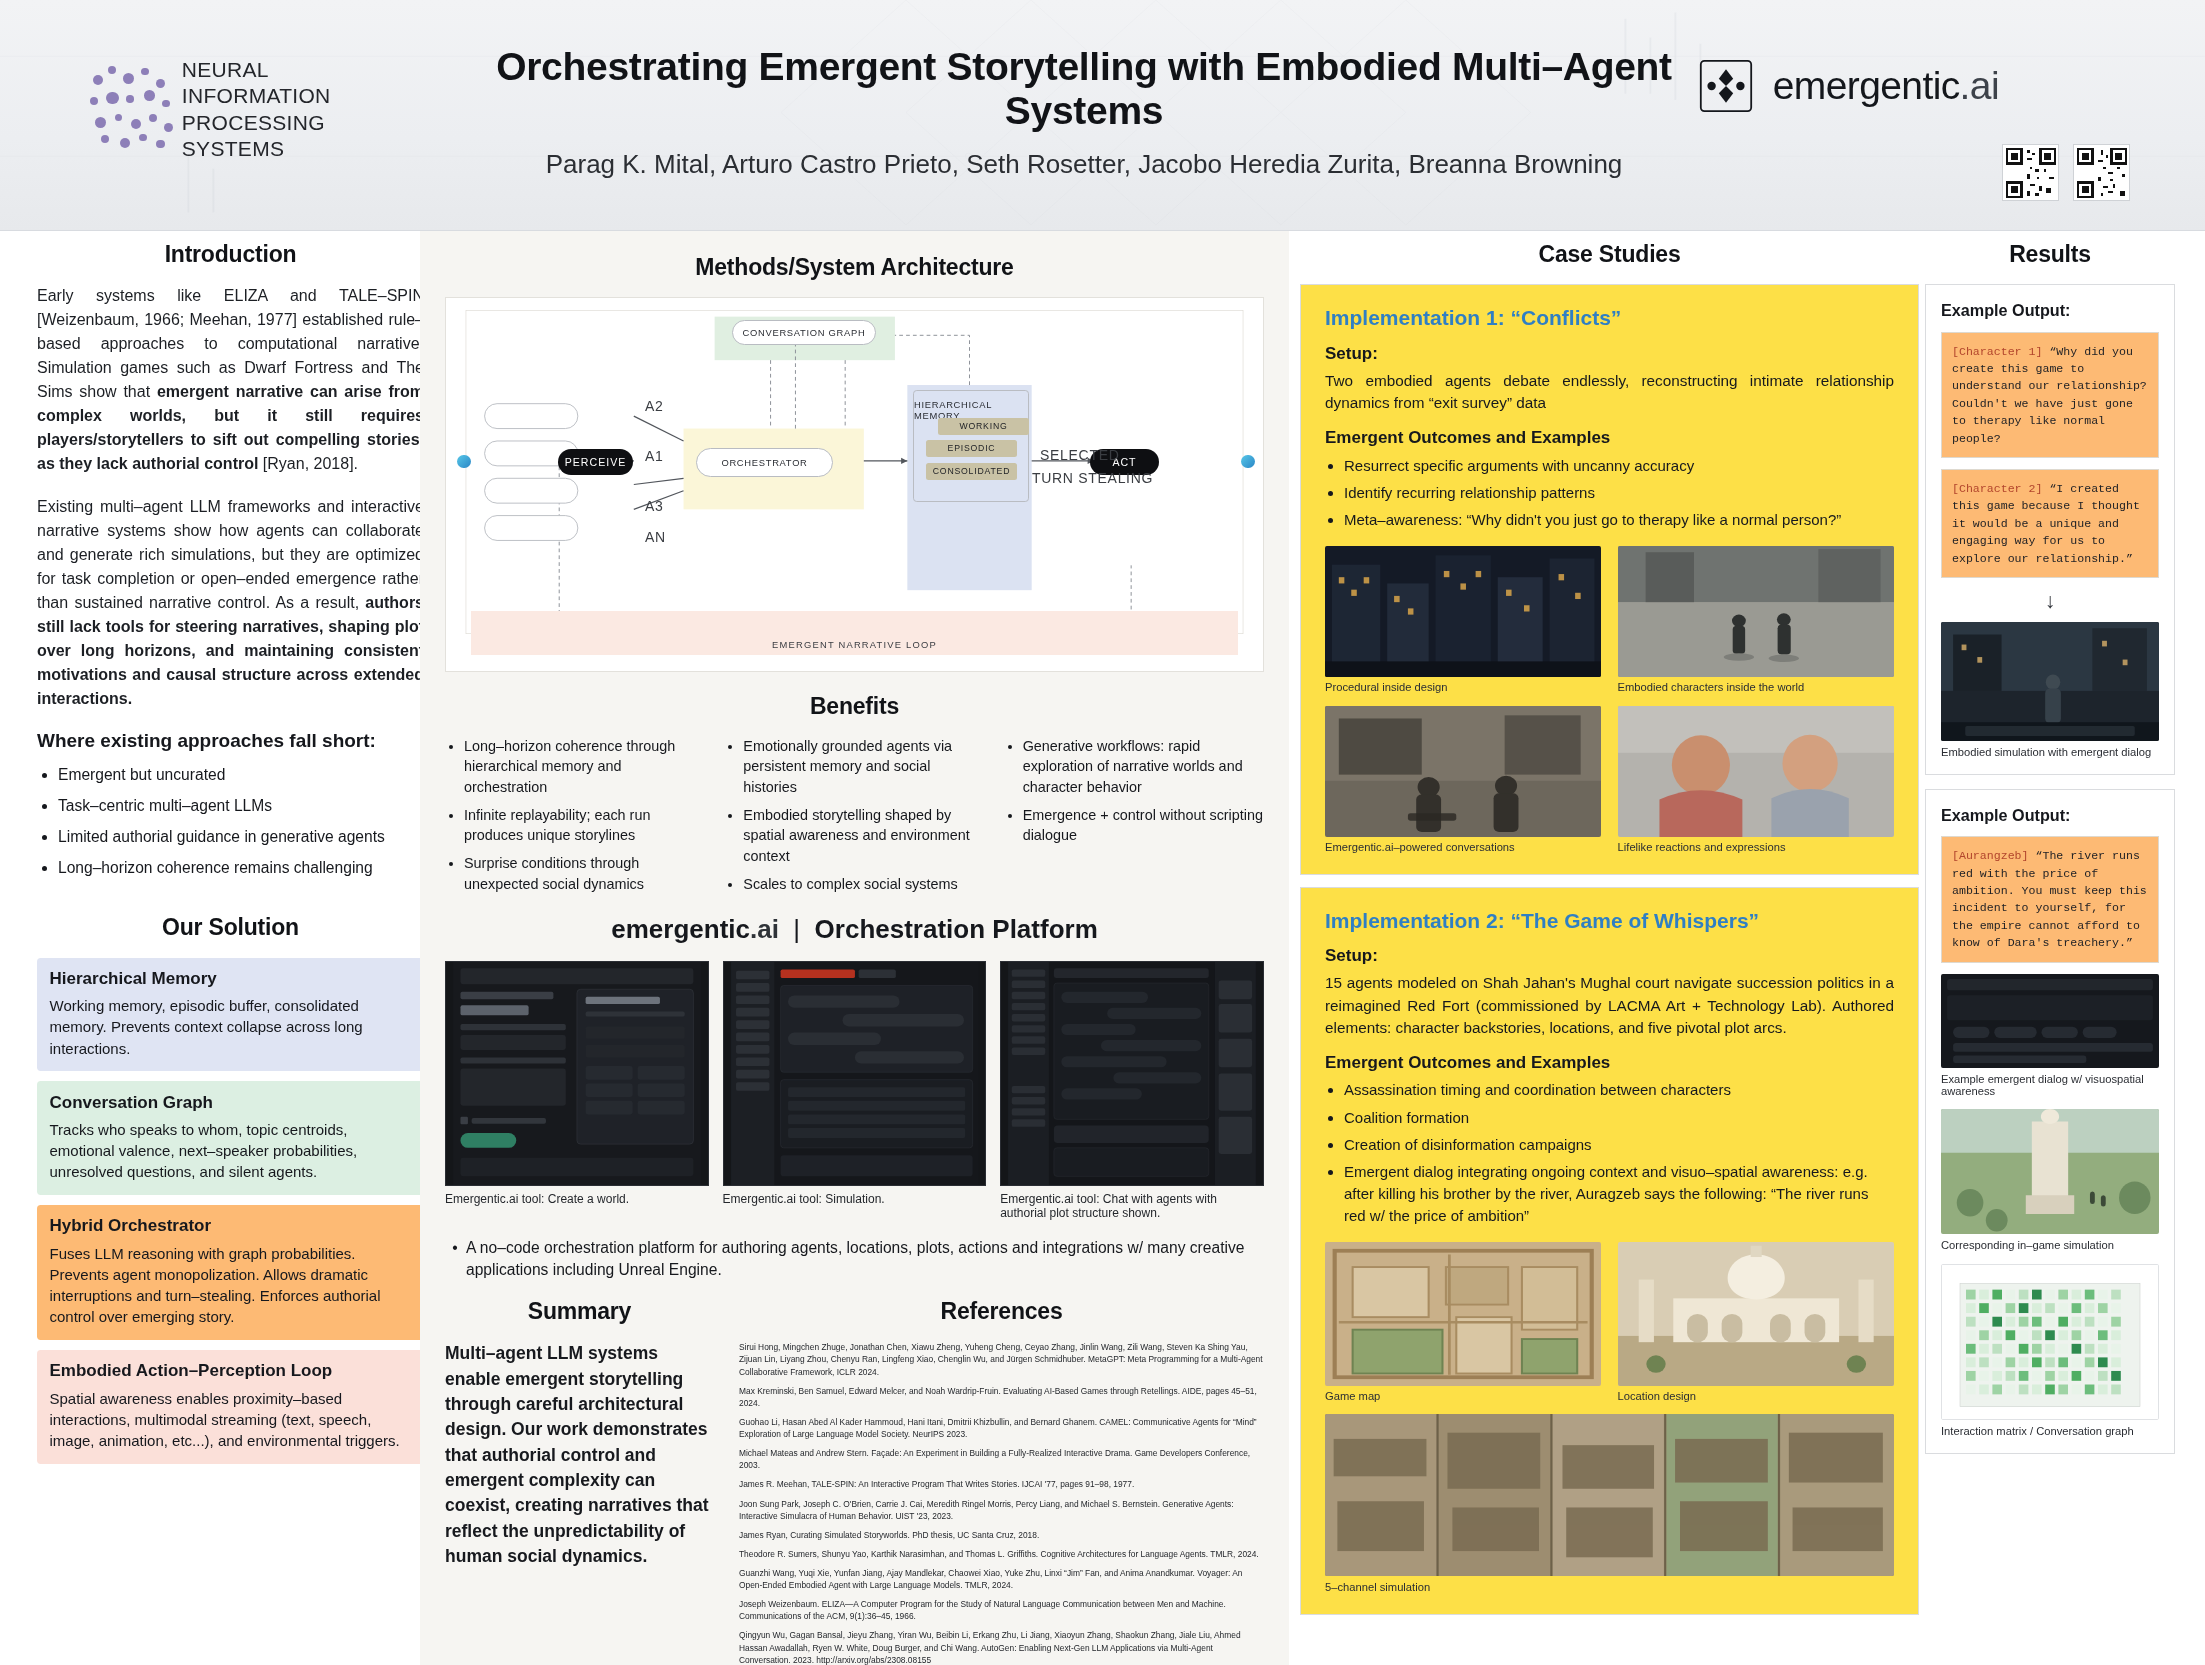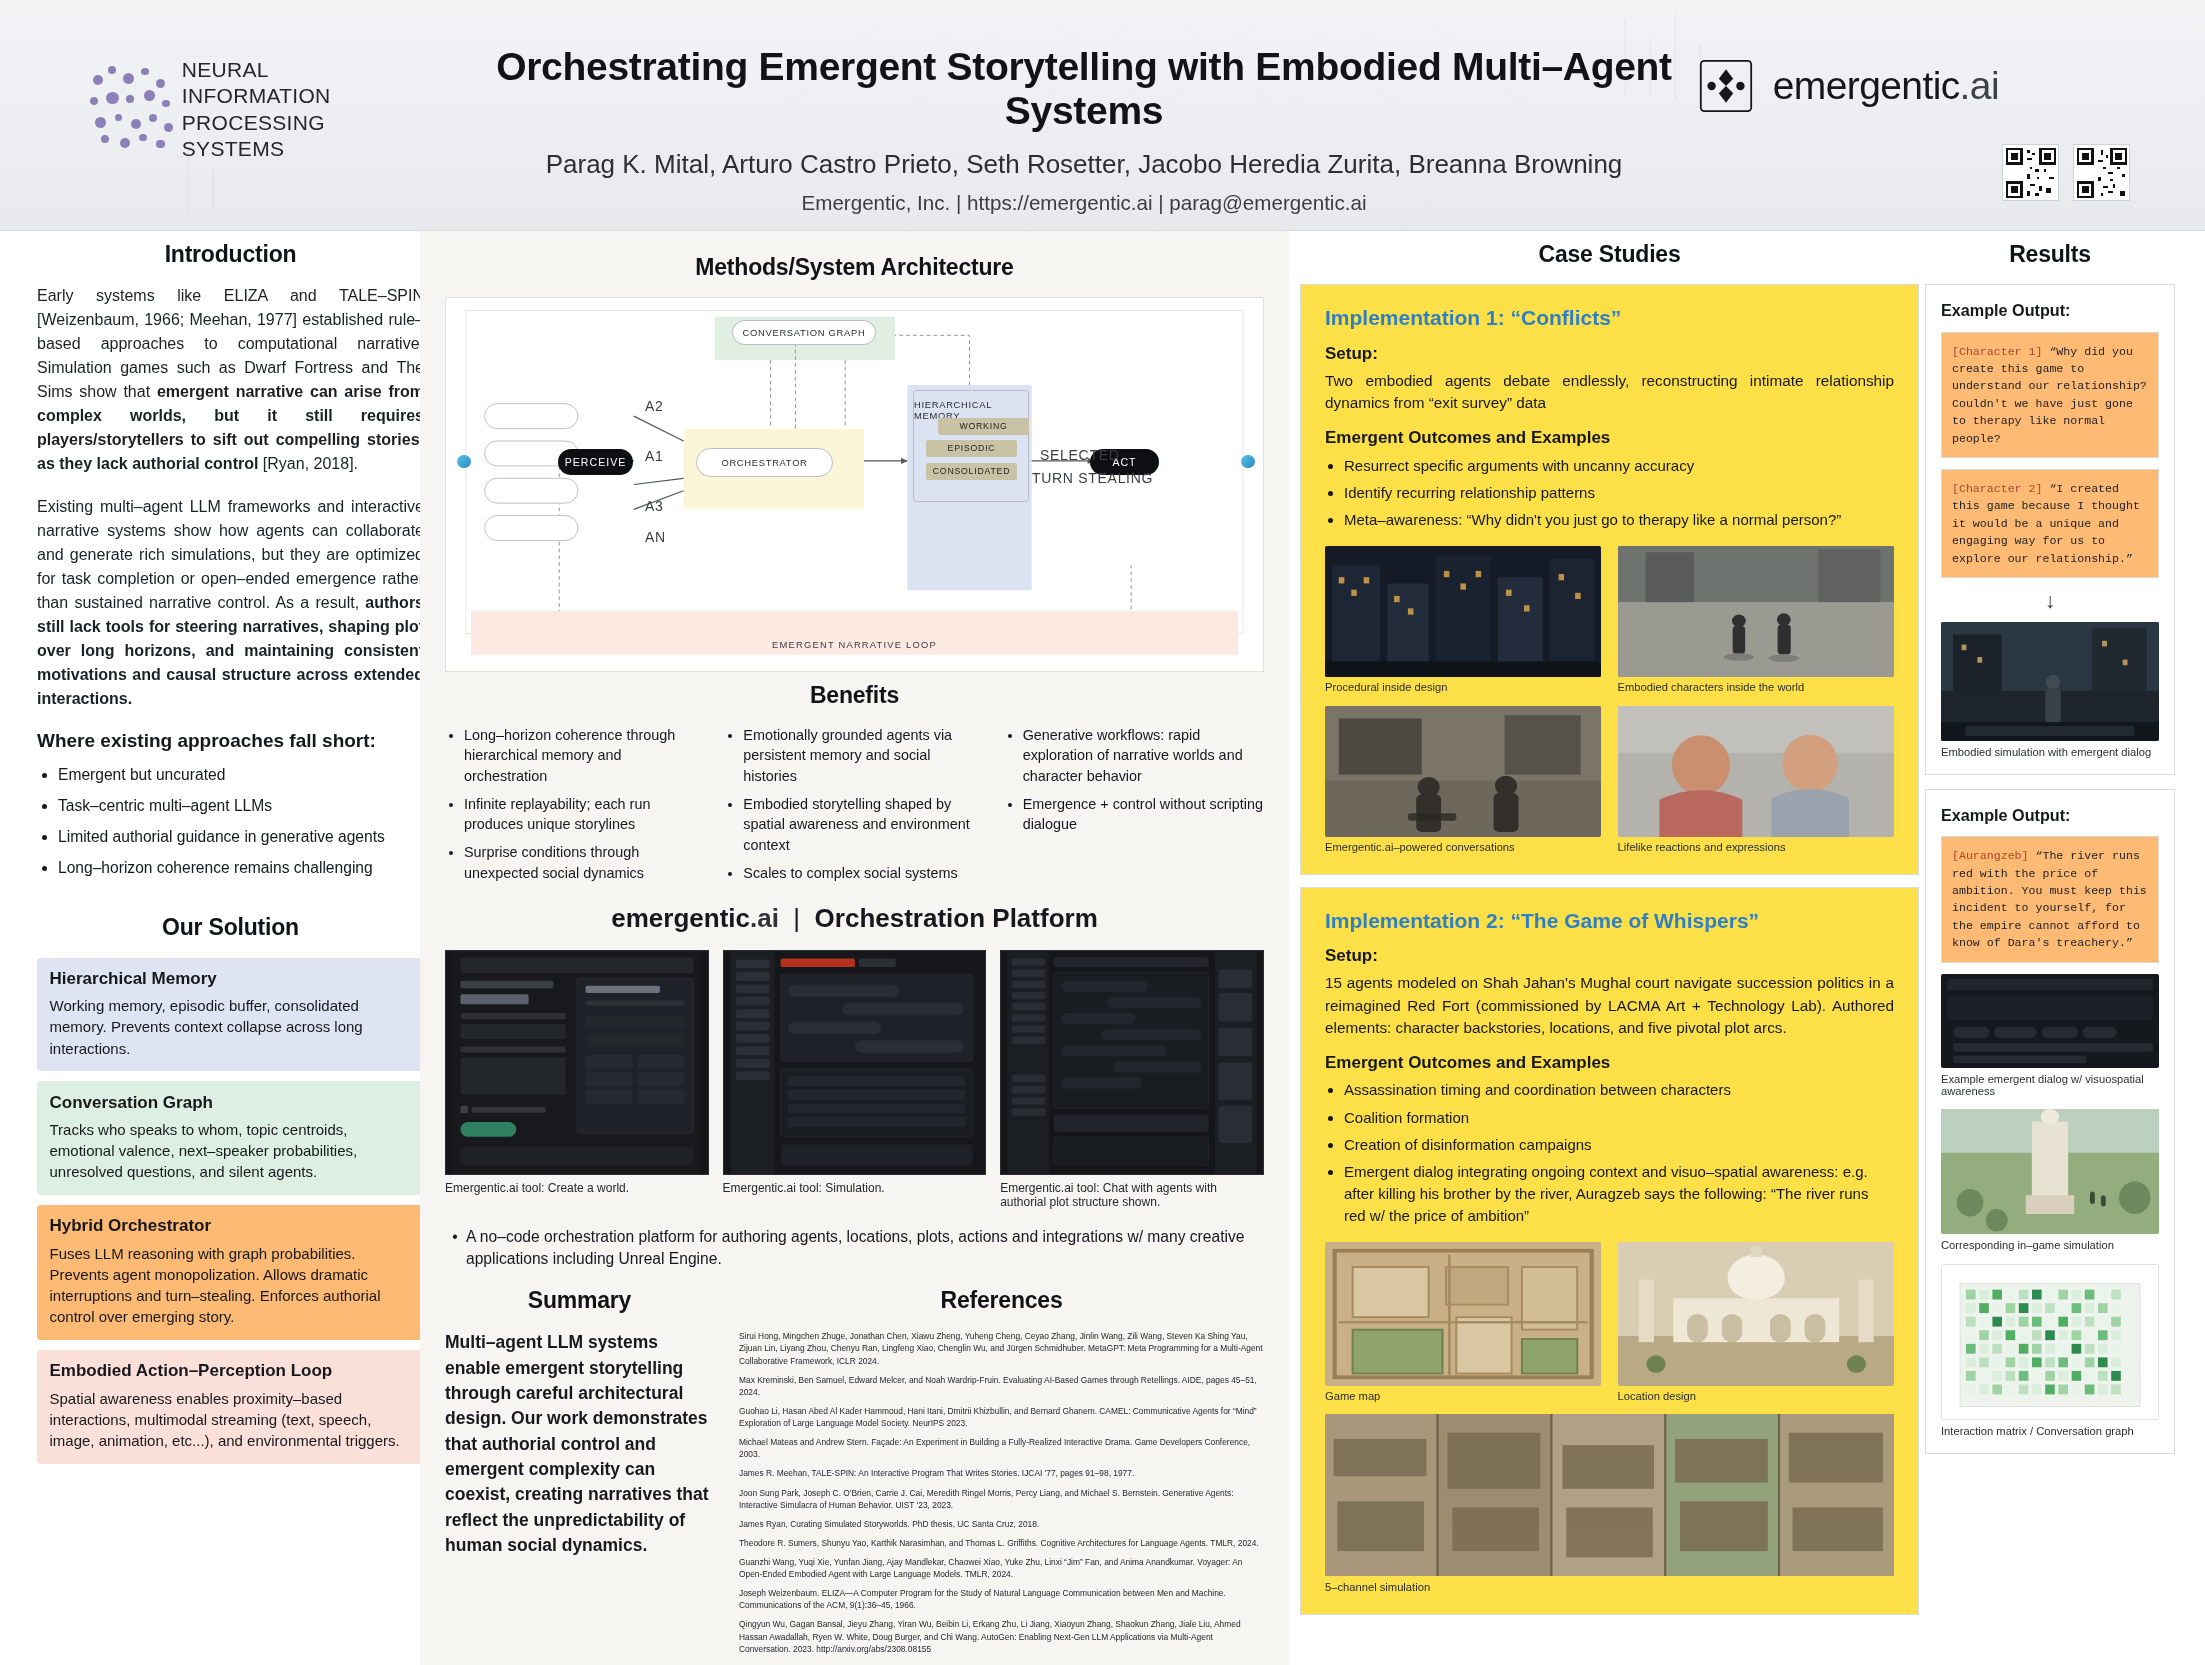--- a/index.html
+++ b/index.html
@@ -194,21 +194,20 @@
     </div>
     <div class="neurips-text">
       <div>NEURAL INFORMATION</div>
       <div>PROCESSING SYSTEMS</div>
     </div>
   </div>
 
   <div class="title-block">
     <div class="poster-title">Orchestrating Emergent Storytelling with Embodied Multi–Agent Systems</div>
     <div class="poster-authors">Parag K. Mital, Arturo Castro Prieto, Seth Rosetter, Jacobo Heredia Zurita, Breanna Browning</div>
-    <div class="poster-affil">Emergentic, Inc. | https://emergentic.ai | parag@emergentic.ai</div>
   </div>
 
   <div class="brand">
     <svg class="brand-mark" viewBox="0 0 100 100">
       <rect x="8" y="8" width="84" height="84" rx="6" fill="none" stroke="#14171c" stroke-width="3"></rect>
       <path d="M50 22 L62 38 L50 50 L38 38 Z" fill="#14171c"></path>
       <path d="M50 50 L62 62 L50 78 L38 62 Z" fill="#14171c"></path>
       <circle cx="26" cy="50" r="7" fill="#14171c"></circle>
       <circle cx="74" cy="50" r="7" fill="#14171c"></circle>
     </svg>
@@ -384,21 +383,21 @@
     <div class="dg-label" style="left:199px;top:100px;">A2</div>
     <div class="dg-label" style="left:199px;top:200px;">A3</div>
     <div class="dg-label" style="left:199px;top:231px;">AN</div>
 
     <div class="dg-label" style="left:594px;top:149px;">SELECTED</div>
     <div class="dg-label" style="left:586px;top:172px;">TURN STEALING</div>
 
     <div class="dg-loop">EMERGENT NARRATIVE LOOP</div>
   </div>
 
-  <h2 class="section" style="margin-top:10px;">Benefits</h2>
+  <h2 class="section" style="margin-top:21px;">Benefits</h2>
   <div class="benefits-cols">
     <ul>
       <li>Long–horizon coherence through hierarchical memory and orchestration</li>
       <li>Infinite replayability; each run produces unique storylines</li>
       <li>Surprise conditions through unexpected social dynamics</li>
     </ul>
     <ul>
       <li>Emotionally grounded agents via persistent memory and social histories</li>
       <li>Embodied storytelling shaped by spatial awareness and environment context</li>
       <li>Scales to complex social systems</li>

